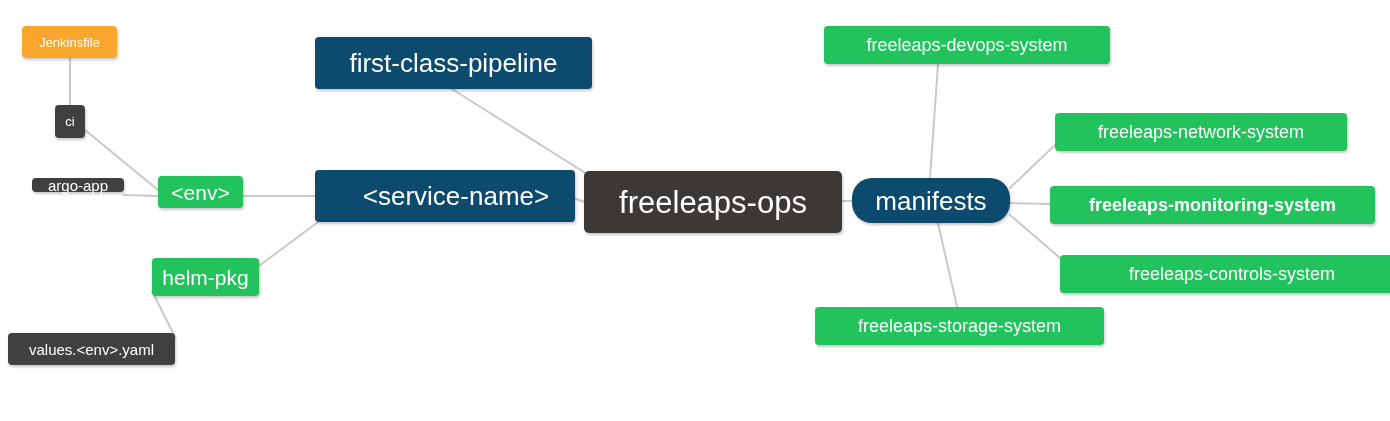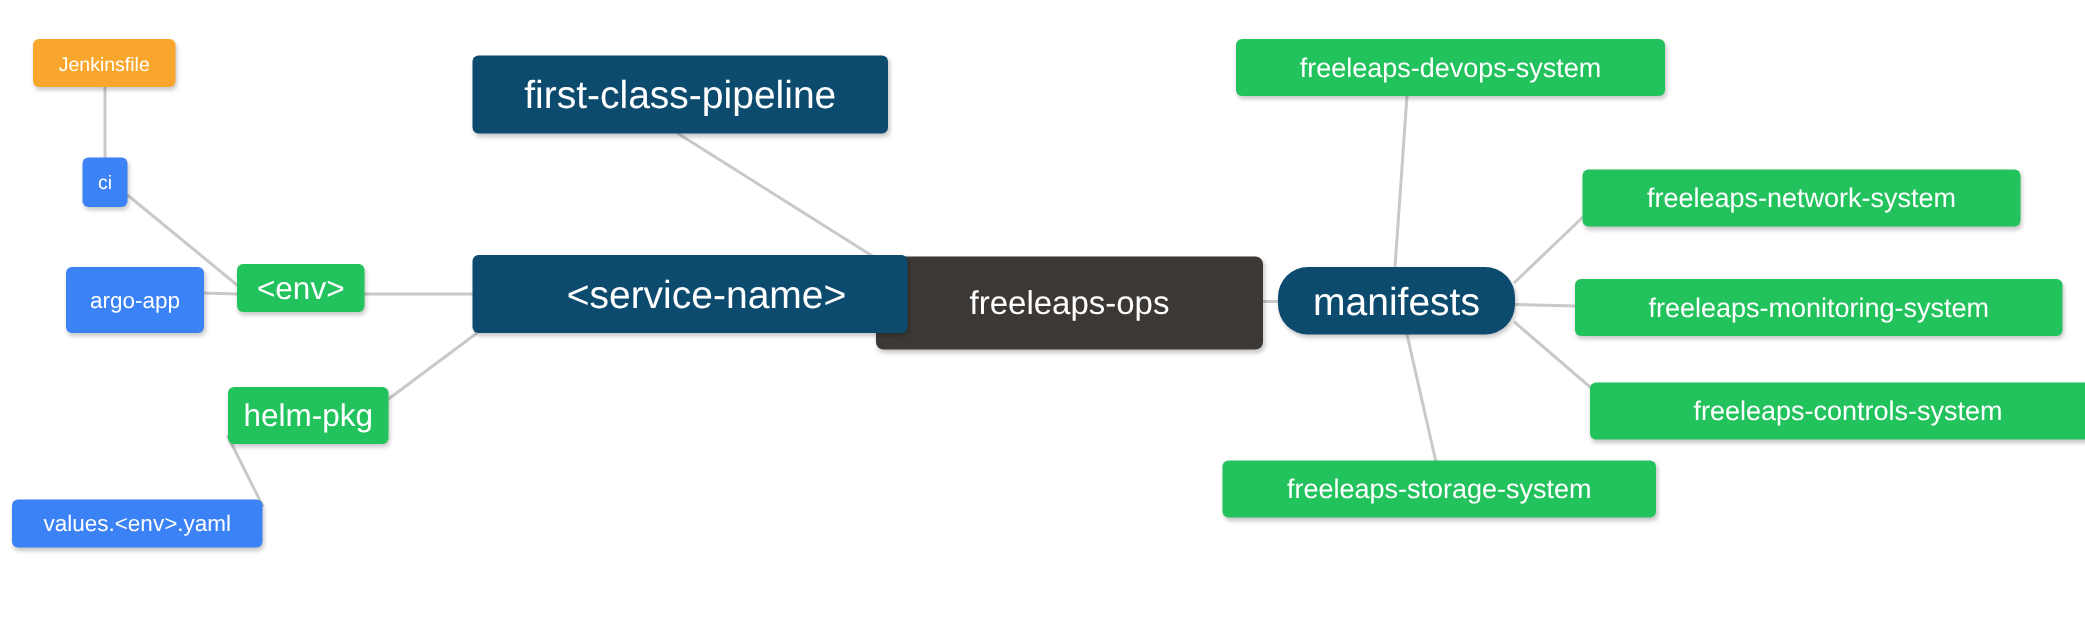--- a/index.html
+++ b/index.html
@@ -48,23 +48,23 @@
   .n-blue {
     background: #0c4a6e;
   }
   .n-green {
     background: #22c25d;
   }
   .n-orange {
     background: #f9a72c;
   }
   .n-red {
-    background: #3b82f6;
+    background: #404040;
   }
-  .s-xl  { font-size: 22px; justify-content: center; }
+  .s-xl  { font-size: 31px; justify-content: center; }
   .s-lg  { font-size: 26px; }
   .s-md  { font-size: 21px; }
   .s-sm  { font-size: 18px; }
   .s-xs  { font-size: 15px; }
   .s-xxs { font-size: 13px; }
 </style>
 </head>
 <body>
 
 <div id="mindmap">
@@ -81,54 +81,54 @@
       <line x1="930" y1="178" x2="938" y2="64" stroke="#c9c9c9" stroke-width="2" stroke-linecap="round"></line>
       <line x1="1010" y1="188" x2="1055" y2="145" stroke="#c9c9c9" stroke-width="2" stroke-linecap="round"></line>
       <line x1="1010" y1="203" x2="1050" y2="204" stroke="#c9c9c9" stroke-width="2" stroke-linecap="round"></line>
       <line x1="1010" y1="215" x2="1060" y2="258" stroke="#c9c9c9" stroke-width="2" stroke-linecap="round"></line>
       <line x1="938" y1="223" x2="958" y2="311" stroke="#c9c9c9" stroke-width="2" stroke-linecap="round"></line>
     </svg>
   <div id="node-layer">
       <div class="node n-root s-xl" style="left: 584px; top: 171px; width: 258px; height: 62px;">
         <span>freeleaps-ops</span>
       </div>
-      <div class="node n-blue s-lg" style="left: 315px; top: 170px; width: 290px; height: 52px; padding-left: 22px;">
+      <div class="node n-blue s-lg" style="left: 315px; top: 170px; width: 260px; height: 52px; padding-left: 22px;">
         <span>&lt;service-name&gt;</span>
       </div>
       <div class="node n-blue s-lg" style="left: 315px; top: 37px; width: 277px; height: 52px;">
         <span>first-class-pipeline</span>
       </div>
       <div class="node n-blue s-lg" style="left: 852px; top: 178px; width: 158px; height: 45px; border-radius: 20px;">
         <span>manifests</span>
       </div>
       <div class="node n-green s-md" style="left: 158px; top: 176px; width: 85px; height: 32px;">
         <span>&lt;env&gt;</span>
       </div>
       <div class="node n-green s-md" style="left: 152px; top: 258px; width: 107px; height: 38px;">
         <span>helm-pkg</span>
       </div>
       <div class="node n-orange s-xxs" style="left: 22px; top: 26px; width: 95px; height: 32px;">
         <span>Jenkinsfile</span>
       </div>
       <div class="node n-red s-xxs" style="left: 55px; top: 105px; width: 30px; height: 33px;">
         <span>ci</span>
       </div>
-      <div class="node n-red s-xs" style="left: 32px; top: 178px; width: 92px; height: 44px; margin-left: 12px;">
+      <div class="node n-red s-xs" style="left: 32px; top: 178px; width: 92px; height: 14px;">
         <span>argo-app</span>
       </div>
       <div class="node n-red s-xs" style="left: 8px; top: 333px; width: 167px; height: 32px;">
         <span>values.&lt;env&gt;.yaml</span>
       </div>
       <div class="node n-green s-sm" style="left: 800px; top: 26px; width: 286px; height: 38px; margin-left: 24px;">
         <span>freeleaps-devops-system</span>
       </div>
       <div class="node n-green s-sm" style="left: 1055px; top: 113px; width: 292px; height: 38px;">
         <span>freeleaps-network-system</span>
       </div>
-      <div class="node n-green s-sm" style="left: 1050px; top: 186px; width: 325px; height: 38px;">
+      <div class="node n-green s-sm" style="left: 1050px; top: 186px; width: 325px; height: 38px; font-weight: bold;">
         <span>freeleaps-monitoring-system</span>
       </div>
       <div class="node n-green s-sm" style="left: 1060px; top: 255px; width: 344px; height: 38px;">
         <span>freeleaps-controls-system</span>
       </div>
       <div class="node n-green s-sm" style="left: 815px; top: 307px; width: 289px; height: 38px;">
         <span>freeleaps-storage-system</span>
       </div>
     </div>
 </div>

